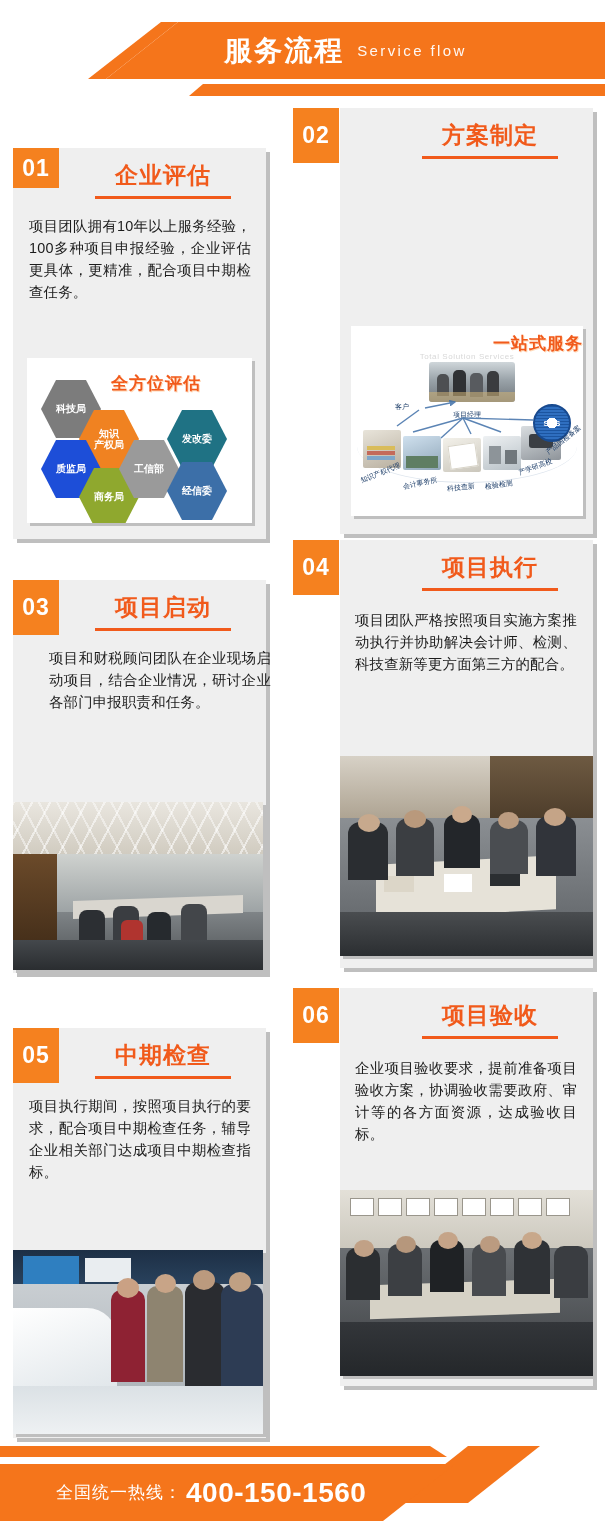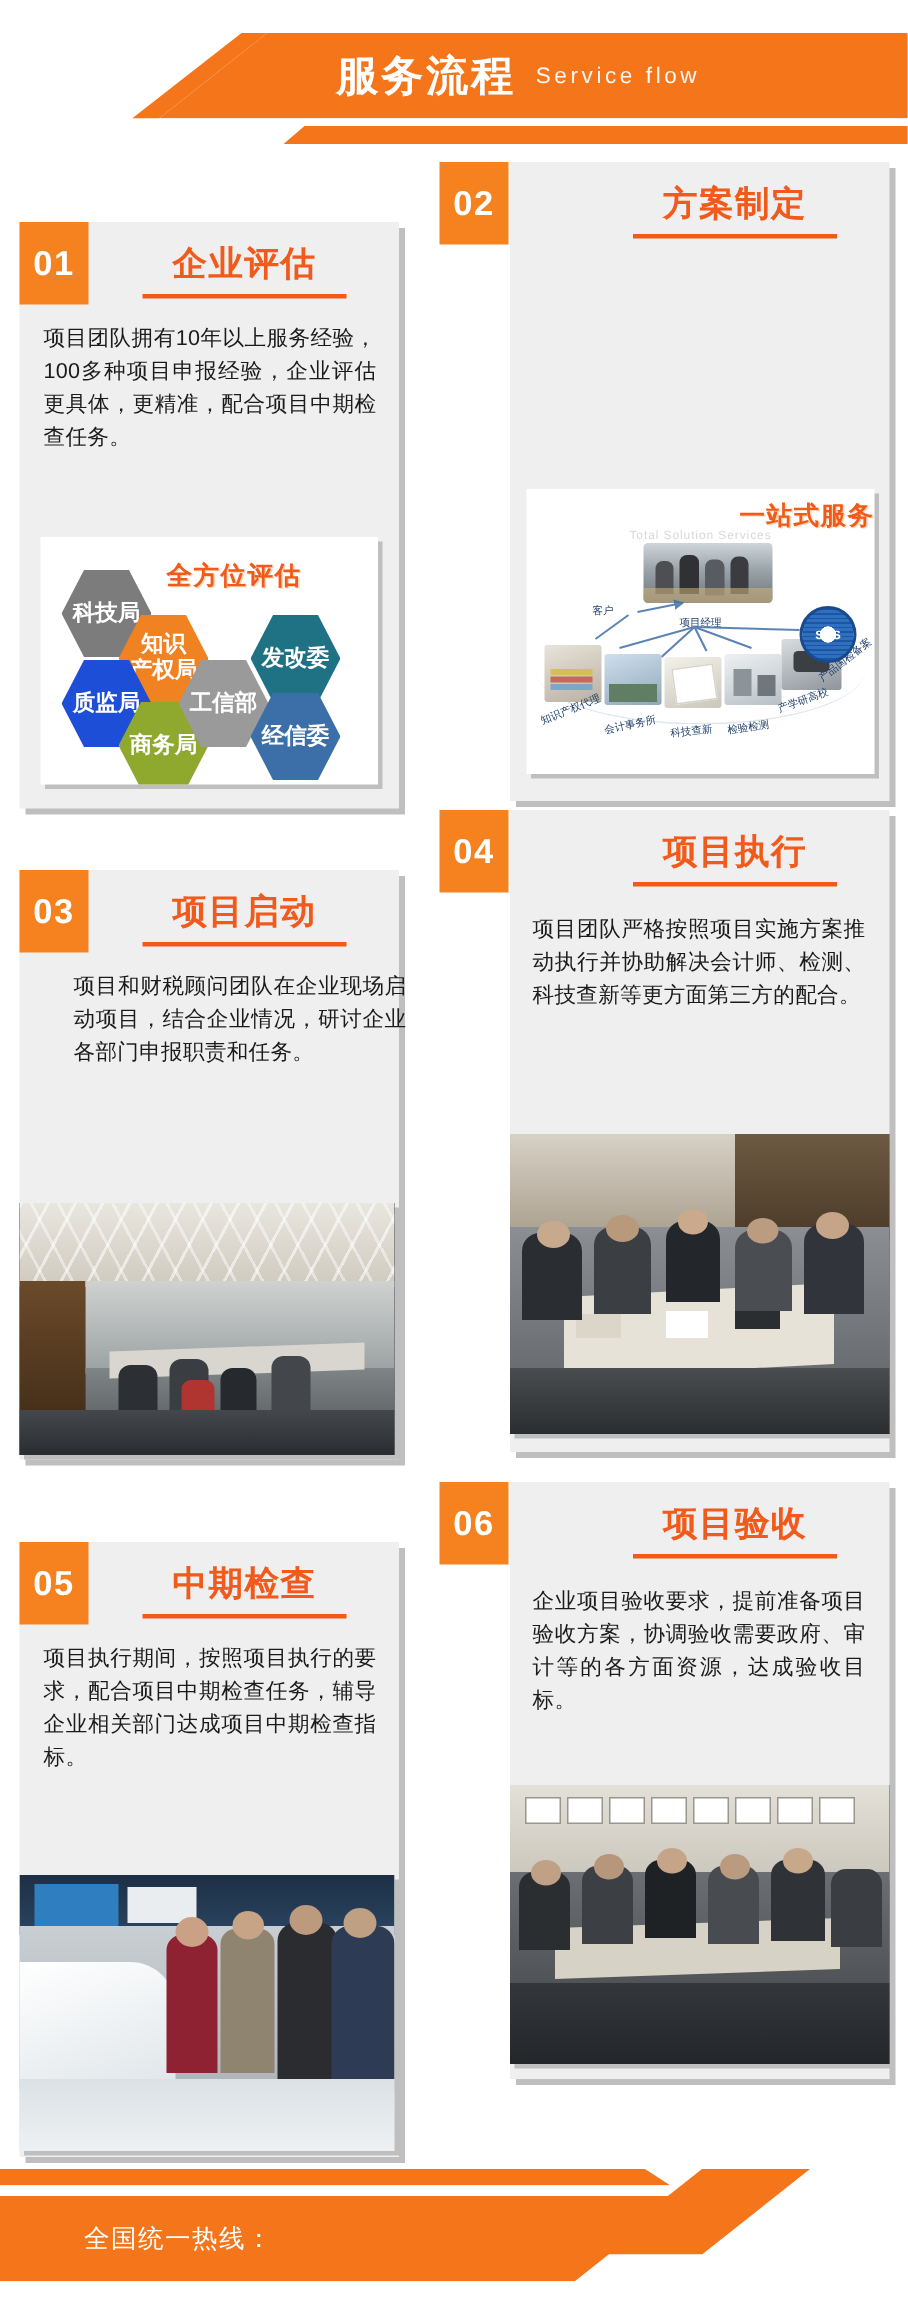--- a/index.html
+++ b/index.html
@@ -80,21 +80,21 @@
 
   
   .pic{position:absolute;overflow:hidden;z-index:2;box-shadow:3px 3px 0 0 #BFBFBF;}
 
   
   .hexpic{background:#ffffff;}
   .hex{
     position:absolute;
     clip-path:polygon(25% 0%,75% 0%,100% 50%,75% 100%,25% 100%,0% 50%);
     display:flex;align-items:center;justify-content:center;
-    color:#fff;font-weight:bold;font-size:15px;line-height:1.12;
+    color:#fff;font-weight:bold;font-size:10px;line-height:1.12;
     text-align:center;
   }
   .hex-title{
     position:absolute;font-weight:bold;font-size:17px;letter-spacing:1px;
     color:#F15A1B;
     text-shadow:1px 1px 0 #ffd9b8;
   }
 
   
   .svcpic{background:#ffffff;}
@@ -164,21 +164,21 @@
   <div class="hdr-band"></div>
   <div class="hdr-stripe"></div>
   <div class="hdr-title">
     <span class="hdr-cn">服务流程</span>
     <span class="hdr-en">Service flow</span>
   </div>
 </div>
 
 <div class="card" style="left:13px;top:148px;width:258px;height:396px;">
   <div class="card-body" style="width:253px;height:391px;"></div>
-  <div class="badge" style="left:0;top:0;width:46px;height:55px;">
+  <div class="badge" style="left:0;top:0;width:46px;height:40px;">
     <span>01</span>
   </div>
   <div class="card-title" style="left:60px;top:12px;width:180px;">企业评估</div>
   <div class="title-rule" style="left:82px;top:48px;width:136px;"></div>
   <div class="card-text" style="left:16px;top:68px;width:222px;">项目团队拥有10年以上服务经验，100多种项目申报经验，企业评估更具体，更精准，配合项目中期检查任务。</div>
 
   <div class="pic hexpic" style="left:14px;top:210px;width:225px;height:165px;">
     <div class="hex-title" style="left:84px;top:14px;">全方位评估</div>
     <div class="hex" style="left:14px;top:22px;width:60px;height:58px;background:#7c7c7c;">
         <span>科技局</span>
@@ -405,14 +405,15 @@
     </div>
   </div>
 </div>
 
 <div class="footer-wrap">
   <div class="ftr-tail"></div>
   <div class="ftr-stripe"></div>
   <div class="ftr-band"></div>
   <div class="ftr-text">
     <span class="ftr-label">全国统一热线：</span>
+    <span class="ftr-num">400-150-1560</span>
   </div>
 </div>
 
 </body></html>

